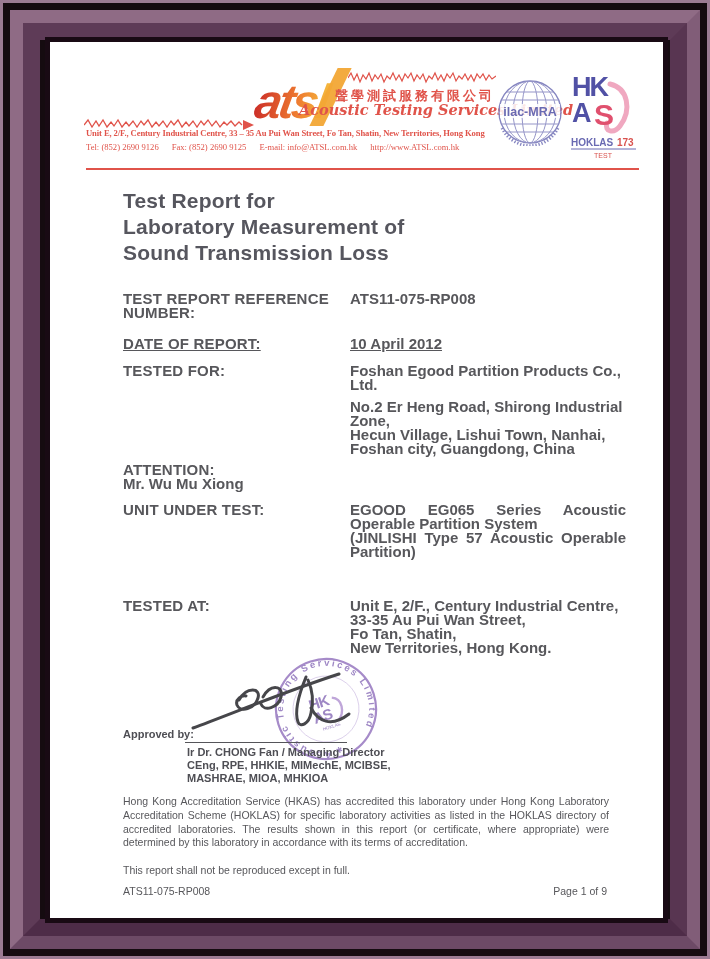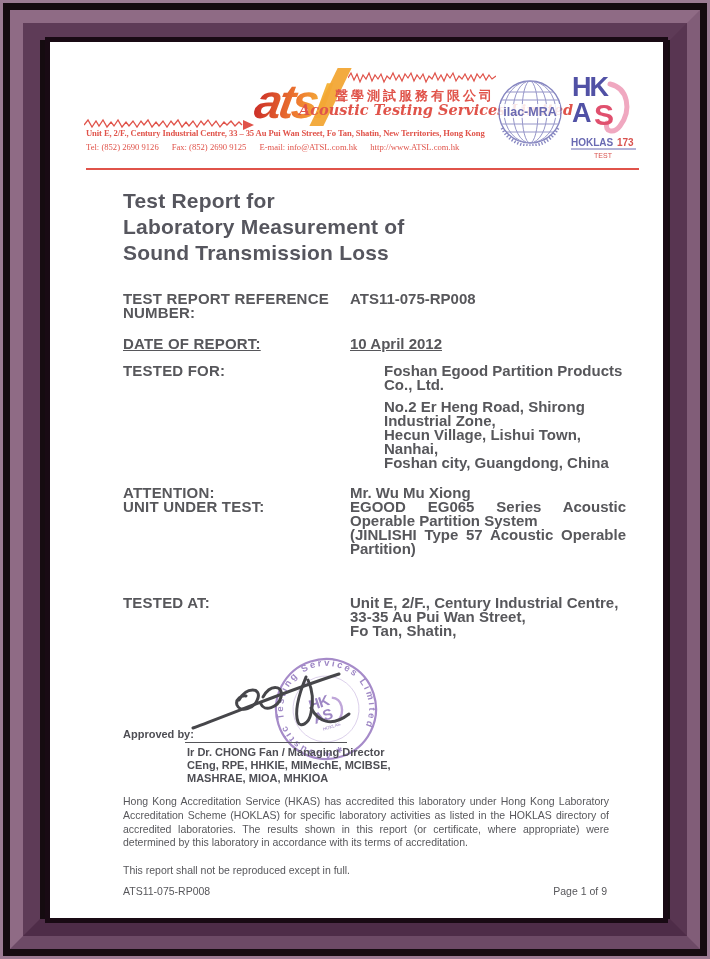--- a/index.html
+++ b/index.html
@@ -34,22 +34,22 @@
   .red-rule{left:36px;right:24px;top:126px;height:2px;background:#e0534a;}
   
   .title{left:73px;top:146px;font-size:21px;font-weight:bold;line-height:26px;color:#56565e;letter-spacing:0.2px;}
   
   .fields{left:73px;top:250px;right:36px;font-size:15px;font-weight:bold;line-height:14px;color:#57575b;}
   .row{display:flex;}
   .lbl{width:227px;flex:none;letter-spacing:0.2px;}
   .val{width:276px;}
   .just{text-align:justify;}
   .mb17{margin-bottom:17px;}.mb13{margin-bottom:13px;text-decoration:underline;}
-  .mb12{}.mb11{margin-bottom:11px;}
-  .mb7{margin-bottom:16px;gap:34px;}.mb28{margin-bottom:40px;}
+  .mb12{margin-bottom:12px;flex-direction:column;}.mb11{margin-bottom:11px;}
+  .mb7{margin-bottom:7px;}.mb28{margin-bottom:40px;}
   .addr-block{margin-top:8px;}
   
   .approval{left:73px;top:612px;width:430px;height:135px;}
   .stamp{left:150px;top:2px;transform:rotate(-18deg);opacity:0.88;}
   .signature{left:64px;top:10px;}
   .approved-by{left:0;top:74px;font-size:11px;font-weight:bold;color:#4e4e54;}
   .sig-line{left:62px;top:88px;width:162px;border-top:1.6px solid #55555a;}
   .approver{left:64px;top:92px;font-size:11px;font-weight:bold;line-height:13px;color:#4e4e54;}
   
   .footer-para{left:73px;top:753px;width:486px;font-size:10.5px;line-height:13.8px;text-align:justify;color:#57575b;}
@@ -179,20 +179,21 @@
       </div>
     </div>
 
 
     <div class="row">
       <div class="lbl">TESTED AT:</div>
       <div class="val">
         <div>Unit E, 2/F., Century Industrial Centre,</div>
         <div>33-35 Au Pui Wan Street,</div>
         <div>Fo Tan, Shatin,</div>
+        <div>New Territories, Hong Kong.</div>
       </div>
     </div>
   </div>
 
   <div class="abs approval">
 
     <svg class="abs stamp" width="106" height="106" viewBox="0 0 106 106">
       <defs>
         <path id="stampArc" d="M53,96 A43,43 0 1 1 53.2,96" fill="none"></path>
       </defs>

